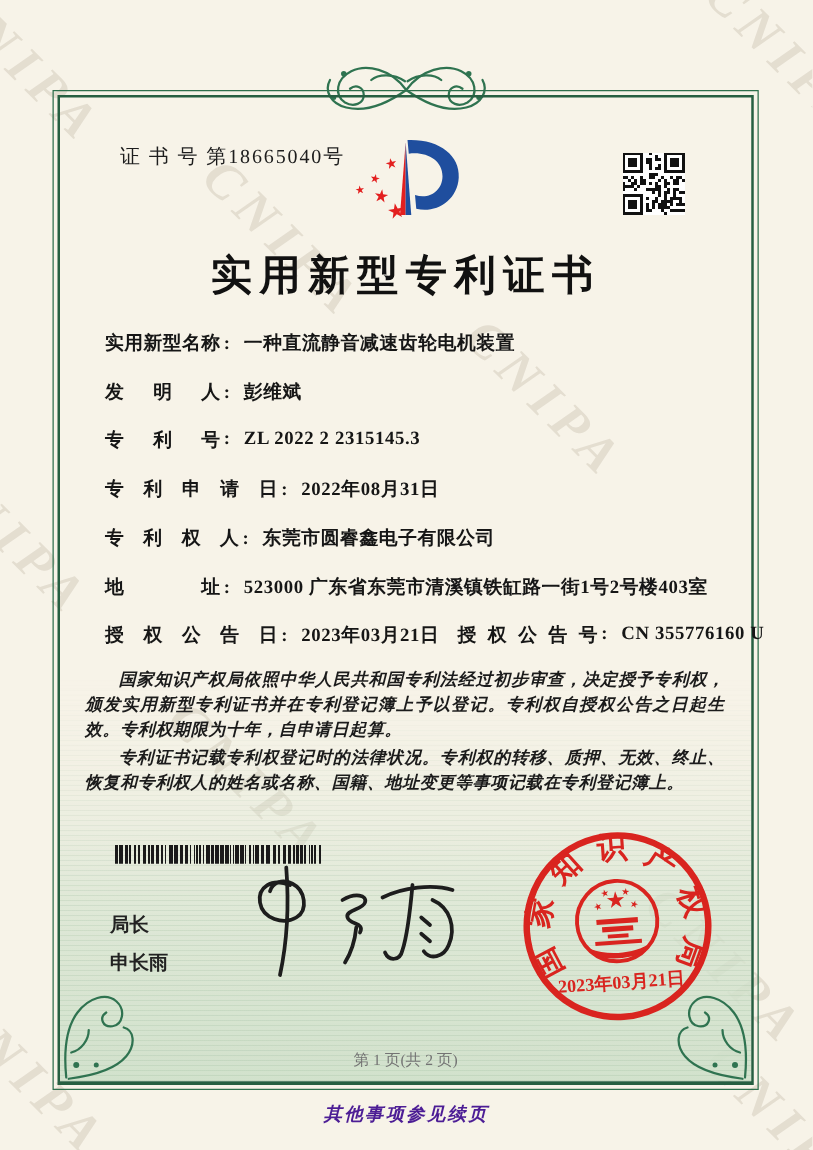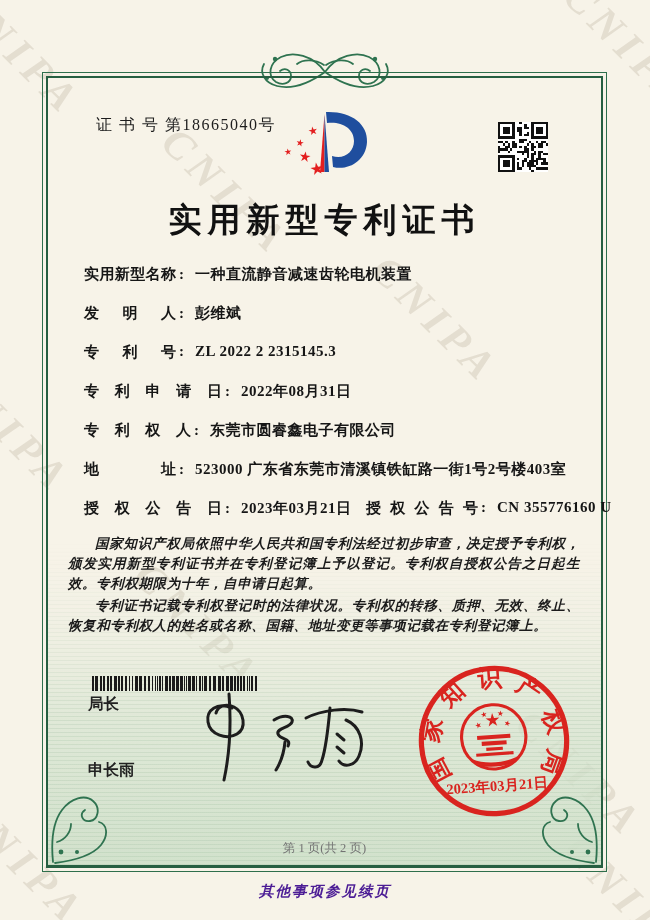--- a/index.html
+++ b/index.html
@@ -333,21 +333,21 @@
           <rect x="142" y="0" width="2" height="15" fill="#1a1a1a"></rect>
           <rect x="145" y="0" width="2" height="15" fill="#1a1a1a"></rect>
           <rect x="148" y="0" width="2" height="15" fill="#1a1a1a"></rect>
           <rect x="151" y="0" width="2" height="15" fill="#1a1a1a"></rect>
           <rect x="155" y="0" width="1" height="15" fill="#1a1a1a"></rect>
           <rect x="157" y="0" width="1" height="15" fill="#1a1a1a"></rect>
           <rect x="159" y="0" width="2" height="15" fill="#1a1a1a"></rect>
           <rect x="163" y="0" width="2" height="15" fill="#1a1a1a"></rect>
         </svg>
 
-      <div class="signer" style="top:616px;">局长</div>
+      <div class="signer" style="top:652px;">局长</div>
       <div class="signer" style="top:682px;">申长雨</div>
 
       <svg class="sig" width="212" height="96" viewBox="0 0 212 96">
         <g fill="none" stroke="#1d1d1d" stroke-width="3" stroke-linecap="round">
           <path d="M46,18 C31,12 20,20 22,32 C24,45 41,50 51,44 C61,38 58,22 48,17 C40,13 32,16 30,23"></path>
           <path d="M43,4 C45,30 44,62 38,90"></path>
           <path d="M88,30 C98,24 108,26 106,32 C104,38 90,38 92,44 C94,50 106,48 102,56"></path>
           <path d="M99,52 C98,62 95,72 90,80"></path>
           <path d="M120,28 C136,20 160,17 176,22"></path>
           <path d="M144,18 C142,40 140,58 136,70 C134,79 125,79 122,72"></path>

